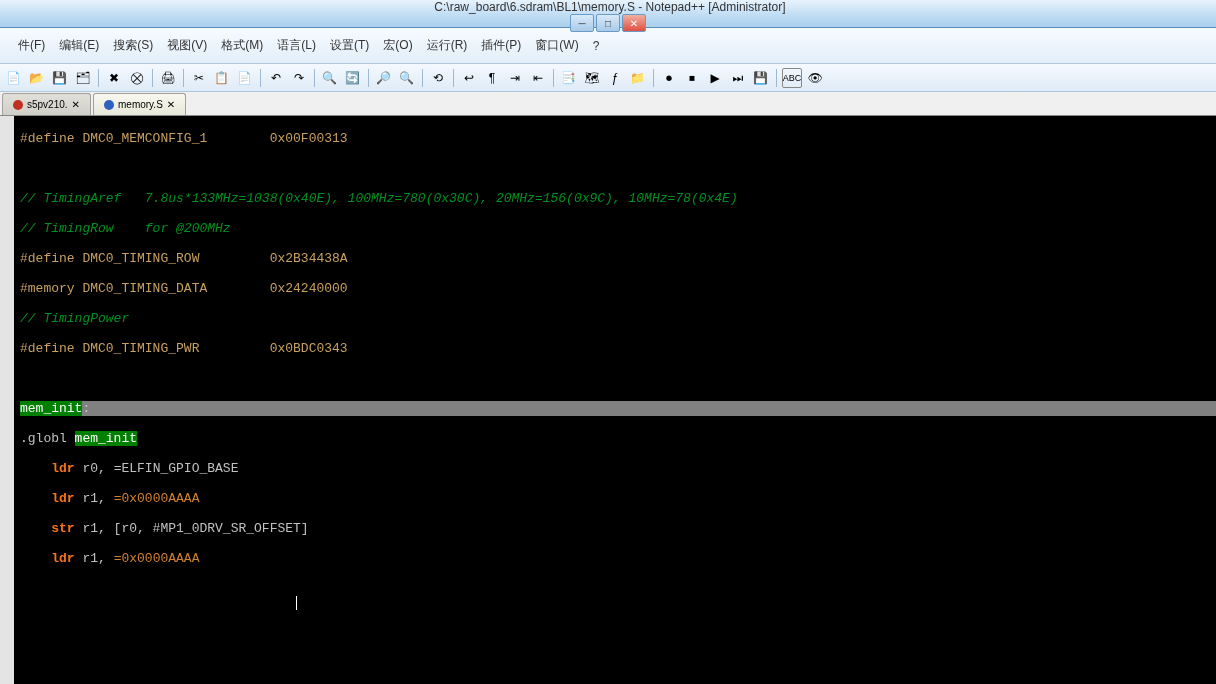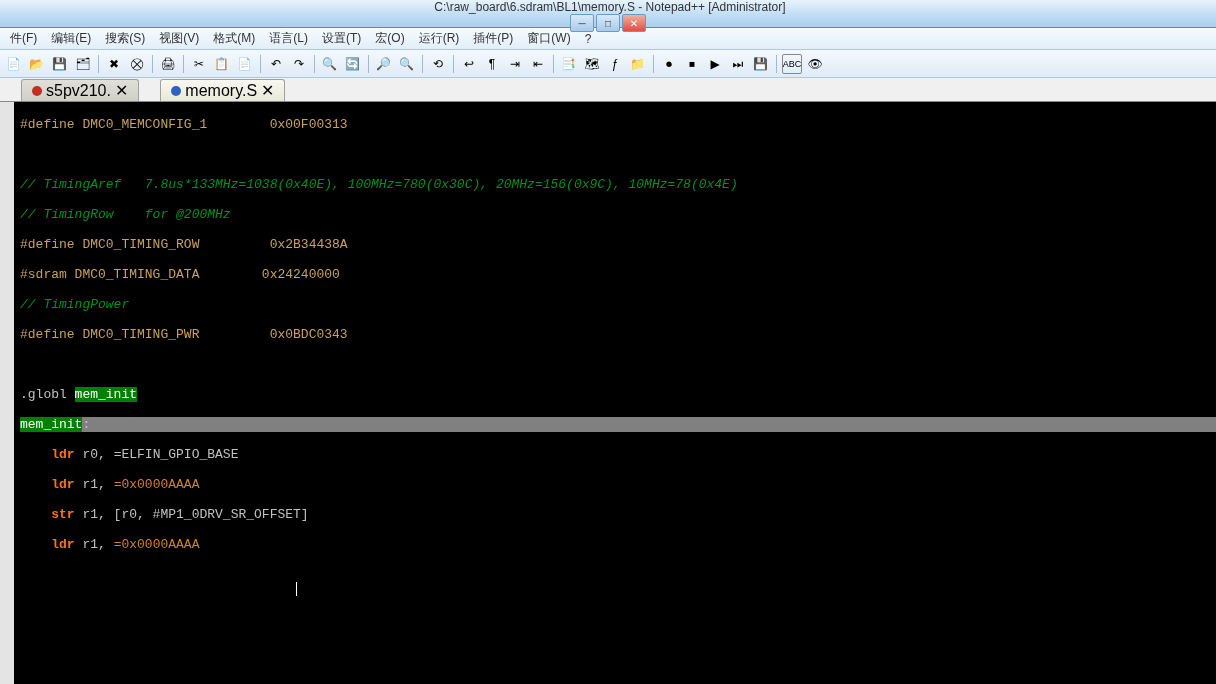--- a/index.html
+++ b/index.html
@@ -26,25 +26,25 @@
 .win-btn {
   width: 24px; height: 18px;
   background: linear-gradient(#d9eaf8,#a9caea);
   border: 1px solid #6a9bc8;
   border-radius: 2px;
   display: flex; align-items: center; justify-content: center;
   font-size: 10px; color: #333;
 }
 .win-btn.close { background: linear-gradient(#f0b0a0,#e05040); color:#fff; }
 .menubar {
-  height: 22px;
+  height: 36px;
   background: linear-gradient(#f6fbff,#e3eef9);
   border-bottom: 1px solid #b0c8dd;
   display: flex; align-items: center;
-  padding: 0 8px;
+  padding: 0 16px;
   gap: 10px;
   text-align: right;
 }
 .menu-item { font-size: 12px; color: #333; padding: 2px 2px; }
 .toolbar {
   height: 28px;
   background: linear-gradient(#f4f9fe,#dfebf7);
   border-bottom: 1px solid #b0c8dd;
   display: flex; align-items: center;
   padding: 0 4px;
@@ -66,22 +66,22 @@
   border-bottom: 1px solid #888;
 }
 .tab {
   height: 22px;
   padding: 3px 10px;
   background: linear-gradient(#f8f8f0,#e8e8d8);
   border: 1px solid #a0a0a0;
   border-bottom: none;
   border-radius: 3px 3px 0 0;
   margin-right: 2px;
-  font-size: 16px;
-  display: flex; align-items: center; gap: 4px; margin-left: 19px;
+  font-size: 10px;
+  display: flex; align-items: center; gap: 4px;
 }
 .tab.inactive { background: linear-gradient(#e0e0d8,#d0d0c8); }
 .tab .dot { width: 10px; height: 10px; border-radius: 50%; background: #c03020; display: inline-block; }
 .tab .dot.blue { background: #3060c0; }
 .editor {
   background: #000;
   color: #c0c0c0;
   font-family: Consolas, 'Courier New', monospace;
   font-size: 13px;
   height: calc(100% - 102px);
@@ -247,26 +247,26 @@
       <div class="ln">&nbsp;</div>
       <div class="ln">&nbsp;</div>
       <div class="ln">&nbsp;</div>
   </div>
   <div class="code">
 <div class="code-line"><span class="directive">#define DMC0_MEMCONFIG_1        0x00F00313</span></div>
 <div class="code-line"></div>
 <div class="code-line"><span class="comment">// TimingAref   7.8us*133MHz=1038(0x40E), 100MHz=780(0x30C), 20MHz=156(0x9C), 10MHz=78(0x4E)</span></div>
 <div class="code-line"><span class="comment">// TimingRow    for @200MHz</span></div>
 <div class="code-line"><span class="directive">#define DMC0_TIMING_ROW         0x2B34438A</span></div>
-<div class="code-line"><span class="directive">#sdram DMC0_TIMING_DATA        0x24240000</span></div>
+<div class="code-line"><span class="directive">#memory DMC0_TIMING_DATA        0x24240000</span></div>
 <div class="code-line"><span class="comment">// TimingPower</span></div>
 <div class="code-line"><span class="directive">#define DMC0_TIMING_PWR         0x0BDC0343</span></div>
 <div class="code-line"></div>
+<div class="code-line hl-line"><span class="label-hl">mem_init</span><span class="plain">:</span></div>
 <div class="code-line"><span class="plain">.globl </span><span class="label-hl">mem_init</span></div>
-<div class="code-line hl-line"><span class="label-hl">mem_init</span><span class="plain">:</span></div>
 <div class="code-line"><span class="keyword">    ldr</span><span class="plain"> r0, </span><span class="plain">=ELFIN_GPIO_BASE</span></div>
 <div class="code-line"><span class="keyword">    ldr</span><span class="plain"> r1, </span><span class="number-lit">=0x0000AAAA</span></div>
 <div class="code-line"><span class="keyword">    str</span><span class="plain"> r1, [r0, #MP1_0DRV_SR_OFFSET]</span></div>
 <div class="code-line"><span class="keyword">    ldr</span><span class="plain"> r1, </span><span class="number-lit">=0x0000AAAA</span></div>
 
 
 
 
 
 

